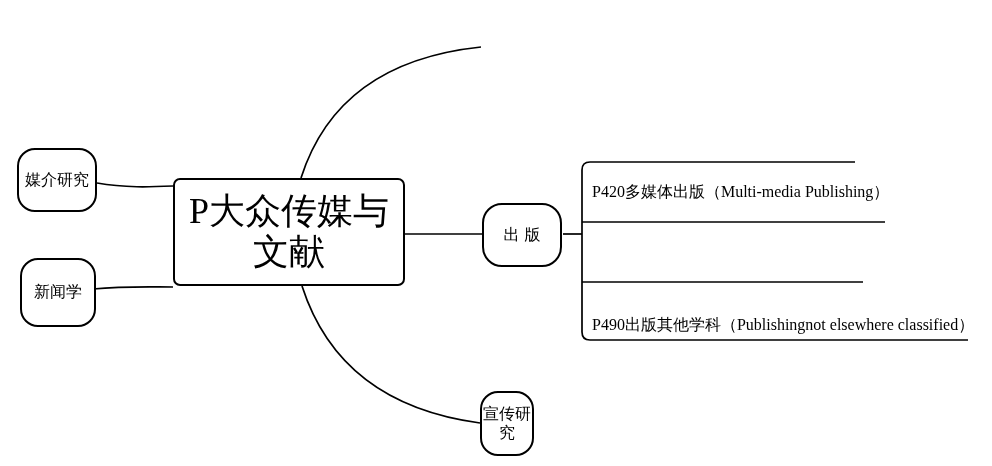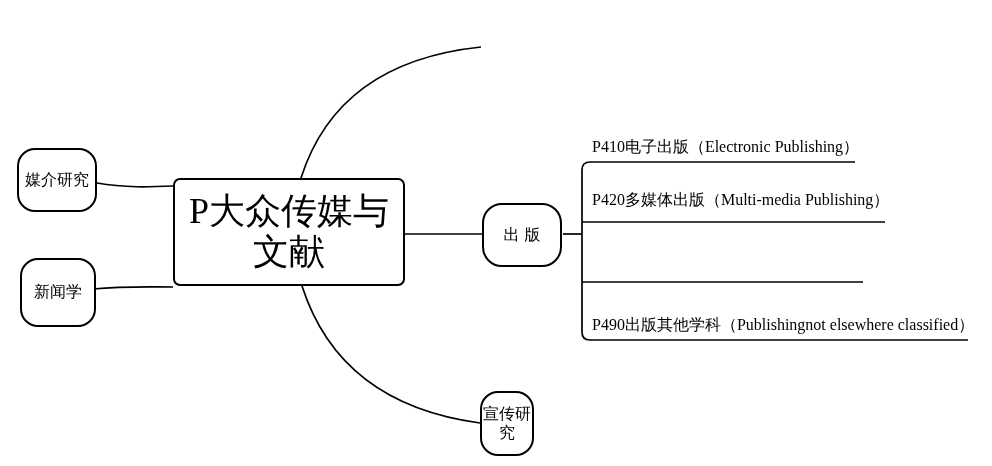--- a/index.html
+++ b/index.html
@@ -34,21 +34,21 @@
   .node-propaganda{left:480px;top:391px;width:54px;height:65px;}
   .branch-label{
     position:absolute;
     left:592px;
     height:24px;
     font-size:16px;
     white-space:nowrap;
     line-height:24px;
   }
   .bl-0{top:135px;}
-  .bl-1{top:188px;}
+  .bl-1{top:180px;}
   .bl-2{top:255px;}
   .bl-3{top:313px;}
 </style>
 </head>
 <body>
 
 <div id="canvas">
 
   <svg id="wires" viewBox="0 0 992 466" xmlns="http://www.w3.org/2000/svg" fill="none" stroke="#000000" stroke-width="1.7">
 
@@ -85,17 +85,16 @@
 
 
   <div class="node node-rounded node-publishing">
     <span>出版</span>
   </div>
 
   <div class="node node-rounded node-propaganda">
     <span>宣传研究</span>
   </div>
 
-  <div class="branch-label bl-0">P410电子出版（Electronic Publishing）</div>
   <div class="branch-label bl-1">P420多媒体出版（Multi-media Publishing）</div>
   <div class="branch-label bl-3">P490出版其他学科（Publishingnot elsewhere classified）</div>
 
 </div>
 
 </body></html>

